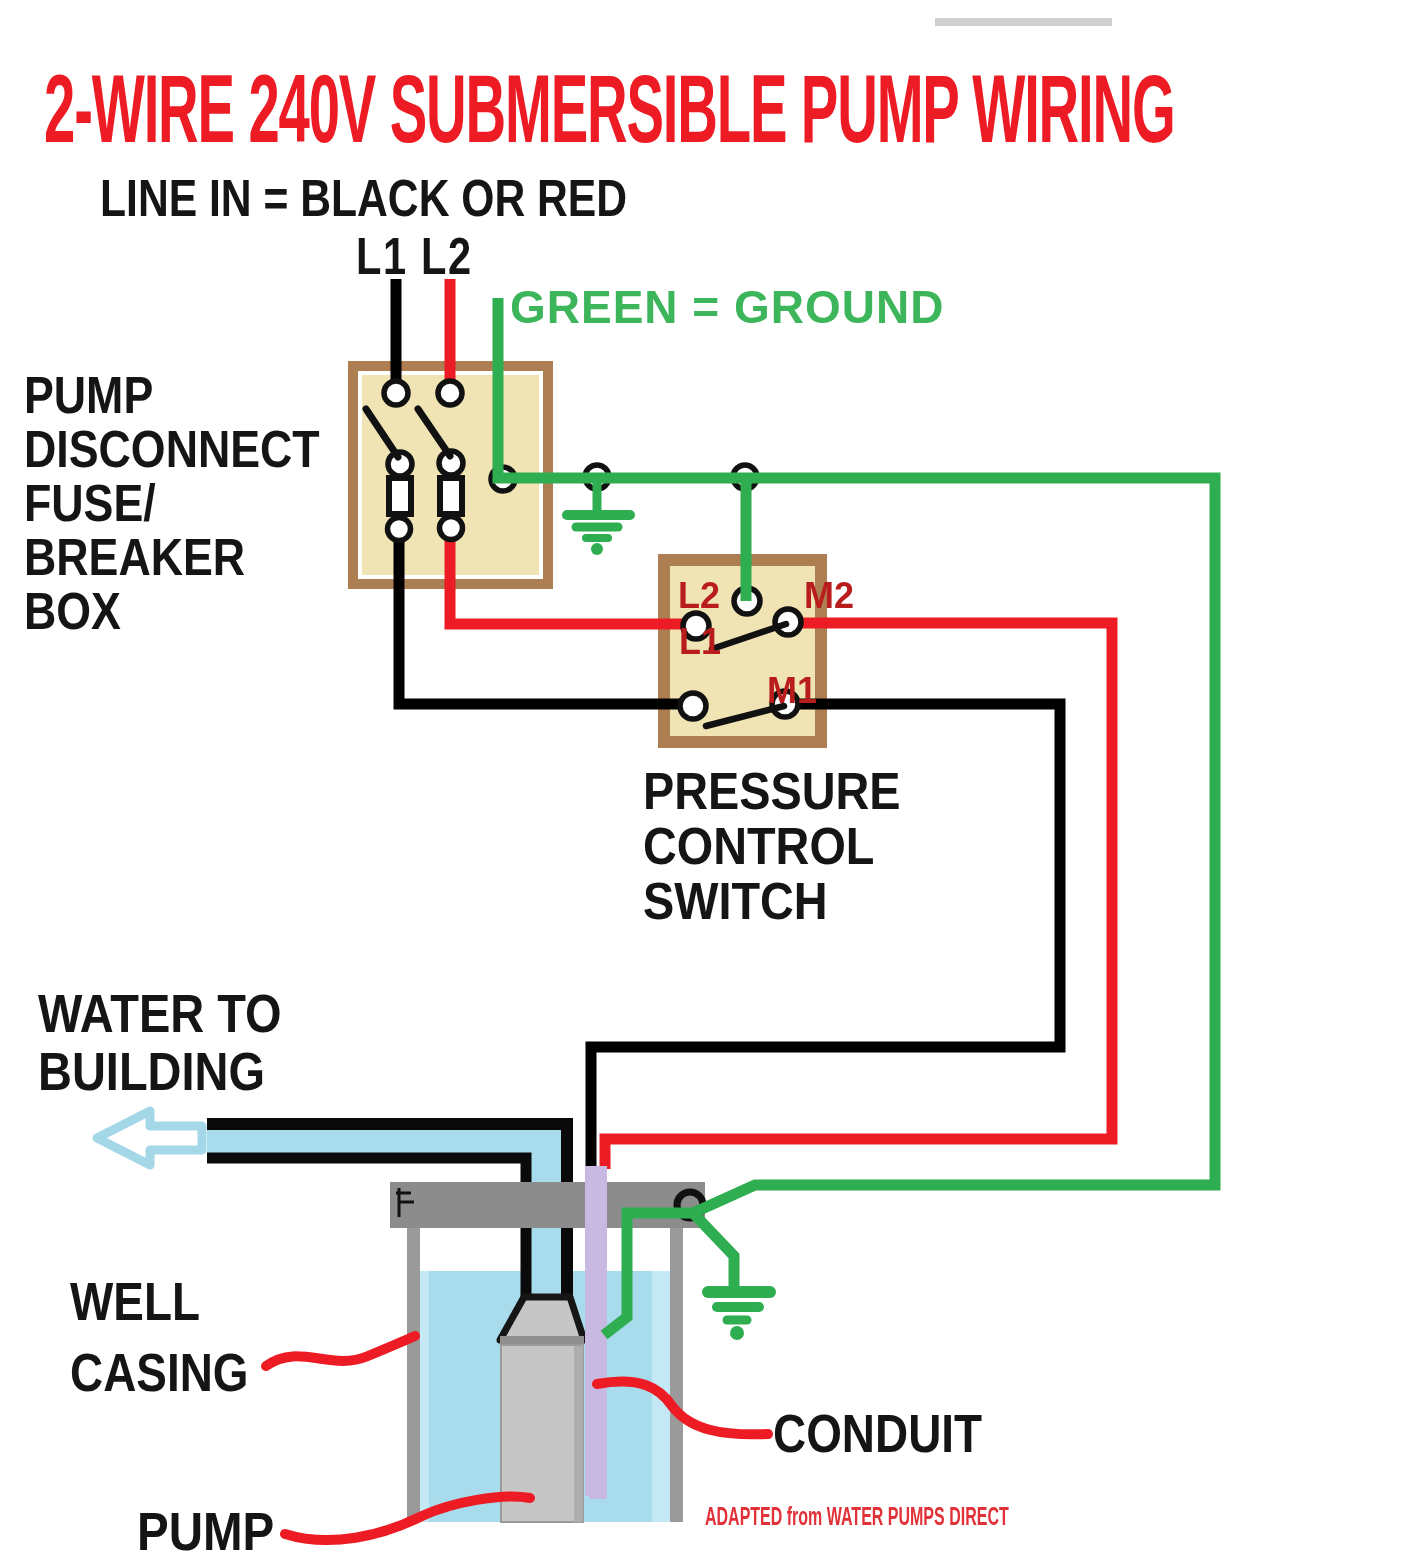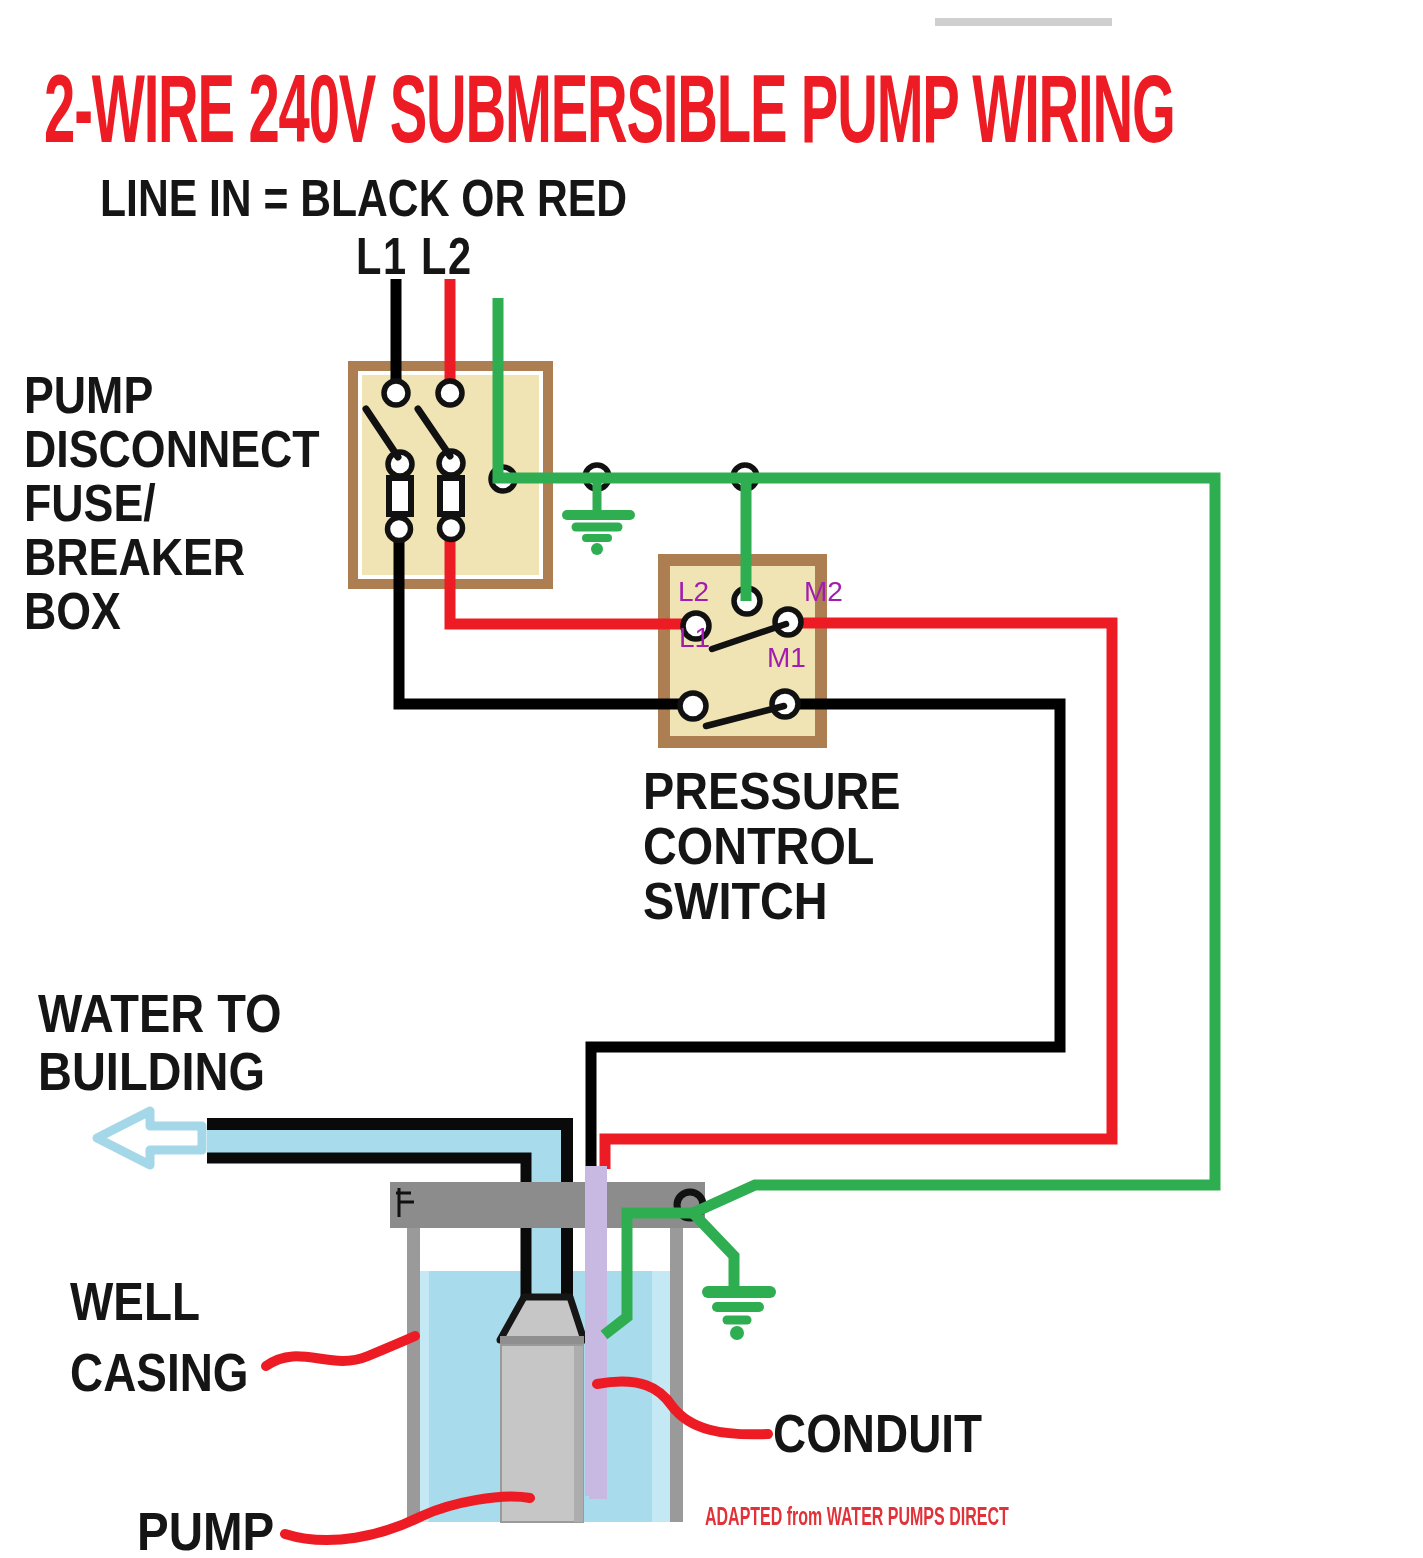--- a/index.html
+++ b/index.html
@@ -27,21 +27,21 @@
   }
   .line-in{font-size:52px;transform:scaleX(0.82);}
   .l1l2{font-size:52px;letter-spacing:2px;transform:scaleX(0.80);}
   .green-ground{font-size:46px;color:#3CB55B;letter-spacing:1px;}
   .block{line-height:54px;font-size:52px;transform:scaleX(0.86);}
   .pressure-block{line-height:55px;font-size:52px;transform:scaleX(0.90);}
   .water-block{line-height:58px;font-size:54px;transform:scaleX(0.87);}
   .well-block{line-height:71px;font-size:54px;transform:scaleX(0.85);}
   .pump-lbl{font-size:54px;transform:scaleX(0.88);}
   .conduit-lbl{font-size:54px;transform:scaleX(0.85);}
-  .term{font-size:28px;position:absolute;font-weight:normal;color:#a21caf;line-height:1;}
+  .term{font-size:36px;position:absolute;font-weight:bold;color:#b91c1c;line-height:1;}
   .credit{
     font-size:25px;color:#E03238;font-weight:bold;
     transform:scaleX(0.64);transform-origin:left top;white-space:nowrap;
   }
   svg{position:absolute;left:0;top:0;}
 </style>
 </head>
 <body>
 
 <div id="canvas">
@@ -158,33 +158,34 @@
       <path d="M597,1368 C640,1360 660,1372 672,1390 C690,1414 722,1420 768,1418"></path>
     </g>
   </svg>
 
   <div class="lbl title" style="left:44px;top:44px;">2-WIRE 240V SUBMERSIBLE PUMP WIRING</div>
 
   <div class="lbl line-in" style="left:100px;top:156px;">LINE IN = BLACK OR RED</div>
 
   <div class="lbl l1l2" style="left:356px;top:214px;">L1 L2</div>
 
+  <div class="lbl green-ground" style="left:510px;top:268px;">GREEN = GROUND</div>
 
   <div class="lbl block" style="left:24px;top:352px;">
     <div>PUMP</div>
     <div>DISCONNECT</div>
     <div>FUSE/</div>
     <div>BREAKER</div>
     <div>BOX</div>
   </div>
 
   <div class="term" style="left:678px;top:562px;">L2</div>
   <div class="term" style="left:804px;top:562px;">M2</div>
   <div class="term" style="left:679px;top:608px;">L1</div>
-  <div class="term" style="left:767px;top:628px;">M1</div>
+  <div class="term" style="left:767px;top:657px;">M1</div>
 
   <div class="lbl pressure-block" style="left:643px;top:748px;">
     <div>PRESSURE</div>
     <div>CONTROL</div>
     <div>SWITCH</div>
   </div>
 
   <div class="lbl water-block" style="left:38px;top:968px;">
     <div>WATER TO</div>
     <div>BUILDING</div>

